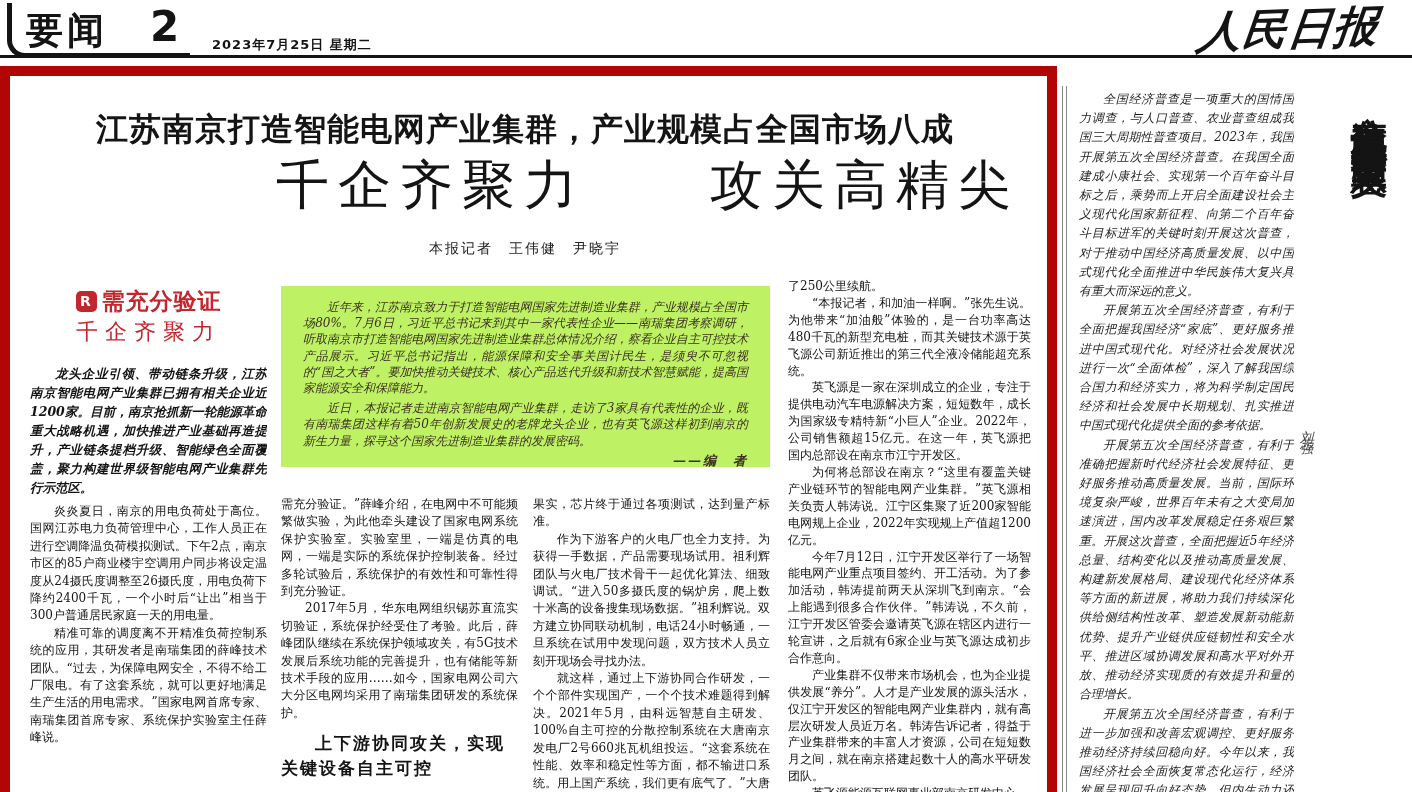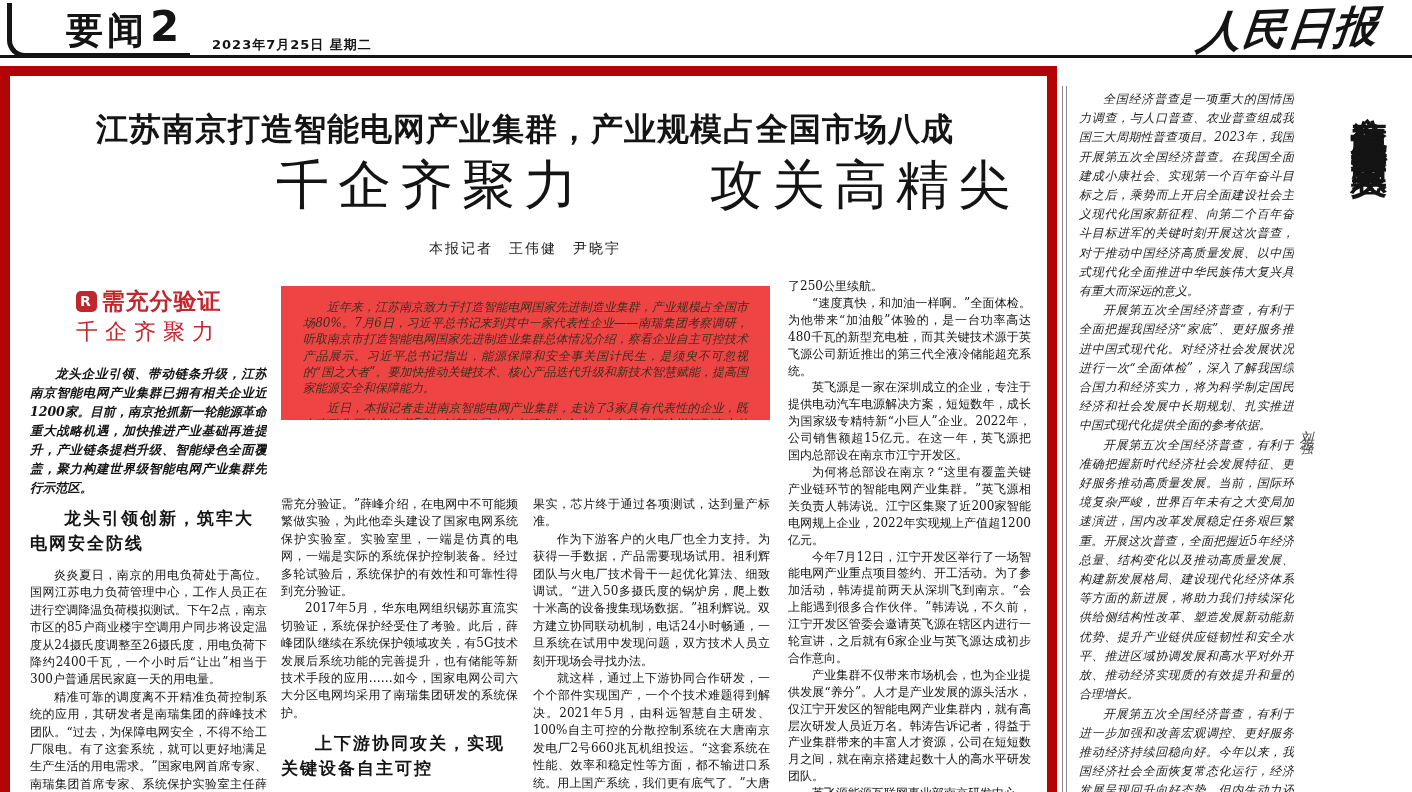--- a/index.html
+++ b/index.html
@@ -8,21 +8,21 @@
     background:#ffffff;color:#141414;
     font-family:"DejaVu Serif", serif;
   }
   .abs{position:absolute;}
 
   
   .hdr-bracket{left:7px;top:3px;width:178px;height:50px;
     border-left:5px solid #141414;border-bottom:5px solid #141414;
     border-bottom-left-radius:18px;}
   .hdr-section{left:26px;top:6px;font-family:"DejaVu Sans",sans-serif;
-    font-size:37px;font-weight:bold;letter-spacing:4px;margin-left:40px;}
+    font-size:37px;font-weight:bold;letter-spacing:4px;}
   .hdr-pagenum{left:150px;top:2px;font-family:"DejaVu Sans",sans-serif;
     font-size:42px;font-weight:bold;}
   .hdr-date{left:212px;top:36px;font-family:"DejaVu Sans",sans-serif;
     font-size:13px;font-weight:bold;letter-spacing:1px;}
   .hdr-rule{left:0;top:55px;width:1412px;height:3px;background:#141414;}
   .masthead{left:1172px;top:0px;width:232px;text-align:center;
     font-family:"DejaVu Serif",serif;font-style:italic;font-weight:bold;
     font-size:44px;transform:skewX(-8deg) rotate(-2deg);letter-spacing:1px;}
 
   
@@ -57,22 +57,22 @@
   .brand-l2{color:#c1272d;font-size:22px;line-height:32px;letter-spacing:7px;}
 
   .intro{font-weight:bold;font-size:12.5px;line-height:19px;margin-bottom:6px;}
   .intro p{margin:0;text-indent:2em;font-style:italic;}
 
   .subhead{font-weight:bold;font-size:17px;line-height:25px;
     letter-spacing:2px;text-indent:2em;margin:9px 0 11px 0;text-align:left;}
   .subhead2{margin-top:9px;}
 
   
-  .note-box{left:281px;top:286px;width:489px;height:134px;box-sizing:border-box;
-    background:#ef4444;padding:13px 22px;overflow:hidden;
+  .note-box{left:281px;top:286px;width:489px;height:181px;box-sizing:border-box;
+    background:#bef264;padding:13px 22px;overflow:hidden;
     font-style:italic;font-size:12px;line-height:16.2px;color:#3c3020;
     text-align:justify;}
   .note-box p{margin:0 0 4px 0;text-indent:2em;}
   .note-sig{text-align:right;font-style:italic;font-size:13px;
     font-weight:bold;color:#3c3020;margin-top:2px;letter-spacing:2px;}
 
   
   .sep-dbl{left:1062px;top:86px;width:3px;height:706px;
     border-left:1px solid #8a8a8a;border-right:1px solid #8a8a8a;}
 
@@ -108,21 +108,20 @@
   <div class="brand">
     <div class="brand-l1">
       <span class="brand-icon">R</span>
       <span>需充分验证</span>
     </div>
     <div class="brand-l2">千企齐聚力</div>
   </div>
   <div class="intro">
     <p>龙头企业引领、带动链条升级，江苏南京智能电网产业集群已拥有相关企业近1200家。目前，南京抢抓新一轮能源革命重大战略机遇，加快推进产业基础再造提升，产业链条提档升级、智能绿色全面覆盖，聚力构建世界级智能电网产业集群先行示范区。</p>
   </div>
-  <div class="subhead">龙头引领创新，筑牢大电网安全防线</div>
   <div>
       <p>炎炎夏日，南京的用电负荷处于高位。国网江苏电力负荷管理中心，工作人员正在进行空调降温负荷模拟测试。下午2点，南京市区的85户商业楼宇空调用户同步将设定温度从24摄氏度调整至26摄氏度，用电负荷下降约2400千瓦，一个小时后“让出”相当于300户普通居民家庭一天的用电量。</p>
       <p>精准可靠的调度离不开精准负荷控制系统的应用，其研发者是南瑞集团的薛峰技术团队。“过去，为保障电网安全，不得不给工厂限电。有了这套系统，就可以更好地满足生产生活的用电需求。”国家电网首席专家、南瑞集团首席专家、系统保护实验室主任薛峰说。</p>
     </div>
 </div>
 
 <div class="abs note-box">
   <div>
       <p>近年来，江苏南京致力于打造智能电网国家先进制造业集群，产业规模占全国市场80%。7月6日，习近平总书记来到其中一家代表性企业——南瑞集团考察调研，听取南京市打造智能电网国家先进制造业集群总体情况介绍，察看企业自主可控技术产品展示。习近平总书记指出，能源保障和安全事关国计民生，是须臾不可忽视的“国之大者”。要加快推动关键技术、核心产品迭代升级和新技术智慧赋能，提高国家能源安全和保障能力。</p>
       <p>近日，本报记者走进南京智能电网产业集群，走访了3家具有代表性的企业，既有南瑞集团这样有着50年创新发展史的老牌龙头企业，也有英飞源这样初到南京的新生力量，探寻这个国家先进制造业集群的发展密码。</p>
@@ -142,21 +141,21 @@
   <div class="cont">
       <p>果实，芯片终于通过各项测试，达到量产标准。</p>
       <p>作为下游客户的火电厂也全力支持。为获得一手数据，产品需要现场试用。祖利辉团队与火电厂技术骨干一起优化算法、细致调试。“进入50多摄氏度的锅炉房，爬上数十米高的设备搜集现场数据。”祖利辉说。双方建立协同联动机制，电话24小时畅通，一旦系统在试用中发现问题，双方技术人员立刻开现场会寻找办法。</p>
       <p>就这样，通过上下游协同合作研发，一个个部件实现国产，一个个技术难题得到解决。2021年5月，由科远智慧自主研发、100%自主可控的分散控制系统在大唐南京发电厂2号660兆瓦机组投运。“这套系统在性能、效率和稳定性等方面，都不输进口系统。用上国产系统，我们更有底气了。”大唐南京发电厂相关负责人说。</p>
     </div>
 </div>
 
 <div class="abs col col4">
   <div class="cont">
       <p>了250公里续航。</p>
-      <p>“速度真快，和加油一样啊。”全面体检。为他带来“加油般”体验的，是一台功率高达480千瓦的新型充电桩，而其关键技术源于英飞源公司新近推出的第三代全液冷储能超充系统。</p>
+      <p>“本报记者，和加油一样啊。”张先生说。为他带来“加油般”体验的，是一台功率高达480千瓦的新型充电桩，而其关键技术源于英飞源公司新近推出的第三代全液冷储能超充系统。</p>
       <p>英飞源是一家在深圳成立的企业，专注于提供电动汽车电源解决方案，短短数年，成长为国家级专精特新“小巨人”企业。2022年，公司销售额超15亿元。在这一年，英飞源把国内总部设在南京市江宁开发区。</p>
       <p>为何将总部设在南京？“这里有覆盖关键产业链环节的智能电网产业集群。”英飞源相关负责人韩涛说。江宁区集聚了近200家智能电网规上企业，2022年实现规上产值超1200亿元。</p>
       <p>今年7月12日，江宁开发区举行了一场智能电网产业重点项目签约、开工活动。为了参加活动，韩涛提前两天从深圳飞到南京。“会上能遇到很多合作伙伴。”韩涛说，不久前，江宁开发区管委会邀请英飞源在辖区内进行一轮宣讲，之后就有6家企业与英飞源达成初步合作意向。</p>
       <p>产业集群不仅带来市场机会，也为企业提供发展“养分”。人才是产业发展的源头活水，仅江宁开发区的智能电网产业集群内，就有高层次研发人员近万名。韩涛告诉记者，得益于产业集群带来的丰富人才资源，公司在短短数月之间，就在南京搭建起数十人的高水平研发团队。</p>
       <p>英飞源能源互联网事业部南京研发中心</p>
     </div>
 </div>
 
 <div class="abs sep-dbl"></div>
 

